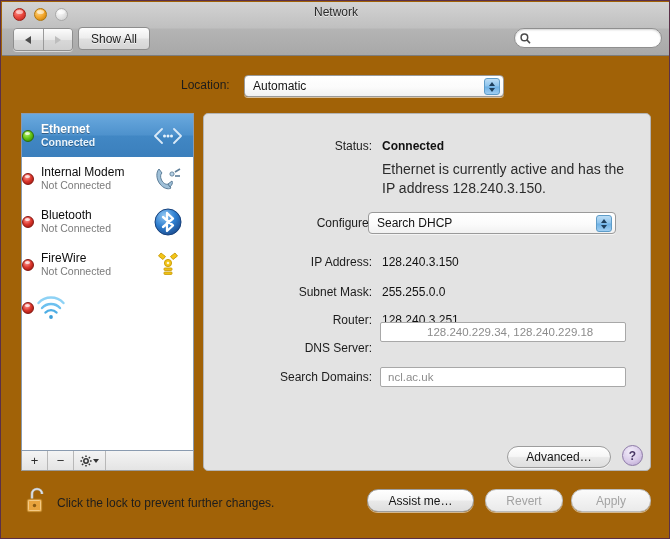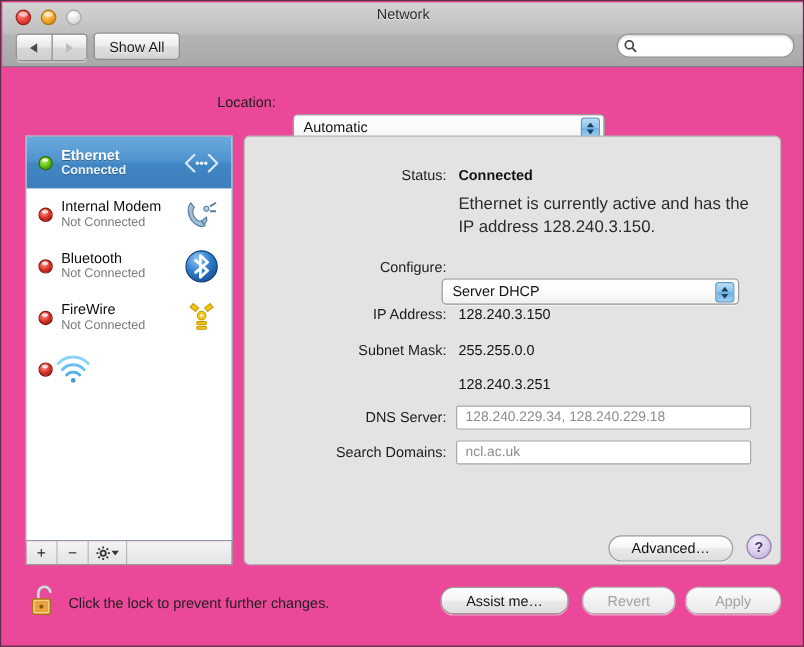--- a/index.html
+++ b/index.html
@@ -15,21 +15,21 @@
     overflow: hidden;
   }
 
   
   #window {
     position: absolute;
     left: 0; top: 0;
     width: 670px; height: 539px;
     box-sizing: border-box;
     border: 1px solid #5b2f48;
-    background: #ec4899;
+    background: #a16207;
     overflow: hidden;
   }
 
   
   .titlebar {
     position: absolute;
     left: 1px; top: 1px;
     width: 668px; height: 54px;
     background: linear-gradient(to bottom, #d3d3d3 0%, #c0c0c0 48%, #b4b4b4 52%, #a8a8a8 100%);
     border-bottom: 1px solid #7d7d7d;
@@ -146,21 +146,21 @@
     font-size: 12px;
     color: #1c1c1c;
   }
   .popup {
     position: absolute;
     box-sizing: border-box;
     background: linear-gradient(to bottom, #ffffff 0%, #fbfbfb 55%, #f1f1f1 100%);
     border: 1px solid #9a9a9a;
     border-radius: 4px;
     box-shadow: 0 1px 0 rgba(255,255,255,0.6);
-    display: flex; align-items: center; margin-top: 20px;
+    display: flex; align-items: center;
   }
   .popup .pv {
     font-size: 12px;
     color: #131313;
     margin-left: 8px;
   }
   .stepper {
     position: absolute;
     right: 3px; top: 2px;
     width: 16px; height: 17px;
@@ -189,21 +189,20 @@
     width: 173px; height: 338px;
     background: #fff;
     border: 1px solid #8a9bb0;
     box-sizing: border-box;
     overflow: hidden;
   }
   .svc {
     position: relative;
     height: 43px;
     box-sizing: border-box;
-    padding-left: 10px;
     display: flex; align-items: center;
   }
   .svc.selected {
     background: linear-gradient(to bottom, #6aa9de 0%, #4e92cd 48%, #4187c4 52%, #3b7fbc 100%);
   }
   .led {
     width: 10px; height: 10px;
     border-radius: 50%;
     flex: 0 0 auto;
     position: relative;
@@ -555,45 +554,46 @@
     <div class="row" style="top:22px;">
       <span class="rlabel">Status:</span>
       <span class="rvalue bold">Connected</span>
     </div>
     <div class="rnote" style="top:46px;">Ethernet is currently active and has the IP address 128.240.3.150.</div>
 
     <div class="row" style="top:99px;">
       <span class="rlabel">Configure:</span>
     </div>
     <div class="popup" style="left:164px; top:98px; width:248px; height:22px;">
-      <span class="pv">Server DHCP</span>
+      <span class="pv">Search DHCP</span>
       <span class="stepper">
         <span class="st-up"></span>
           <span class="st-dn"></span>
       </span>
     </div>
 
     <div class="row" style="top:138px;">
       <span class="rlabel">IP Address:</span>
       <span class="rvalue">128.240.3.150</span>
     </div>
 
     <div class="row" style="top:168px;">
       <span class="rlabel">Subnet Mask:</span>
       <span class="rvalue">255.255.0.0</span>
     </div>
 
     <div class="row" style="top:196px;">
+      <span class="rlabel">Router:</span>
       <span class="rvalue">128.240.3.251</span>
     </div>
 
     <div class="row" style="top:224px;">
       <span class="rlabel">DNS Server:</span>
     </div>
-    <div class="tfield" style="top:224px;">
+    <div class="tfield" style="top:208px;padding-left:39px;">
       <input type="text" value="128.240.229.34, 128.240.229.18" style="">
     </div>
 
     <div class="row" style="top:253px;">
       <span class="rlabel">Search Domains:</span>
     </div>
     <div class="tfield" style="top:253px;">
       <input type="text" value="ncl.ac.uk" style="">
     </div>
 

